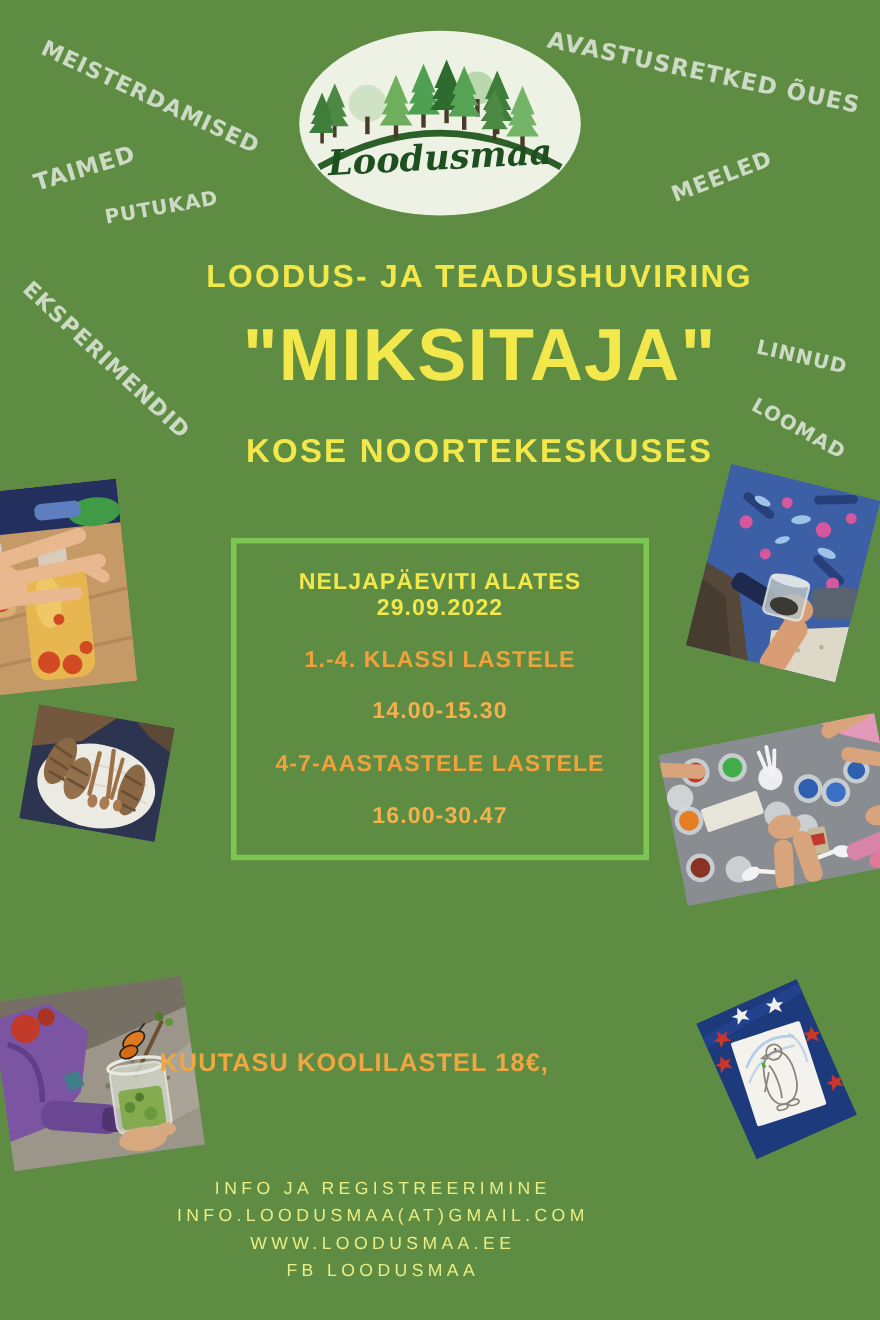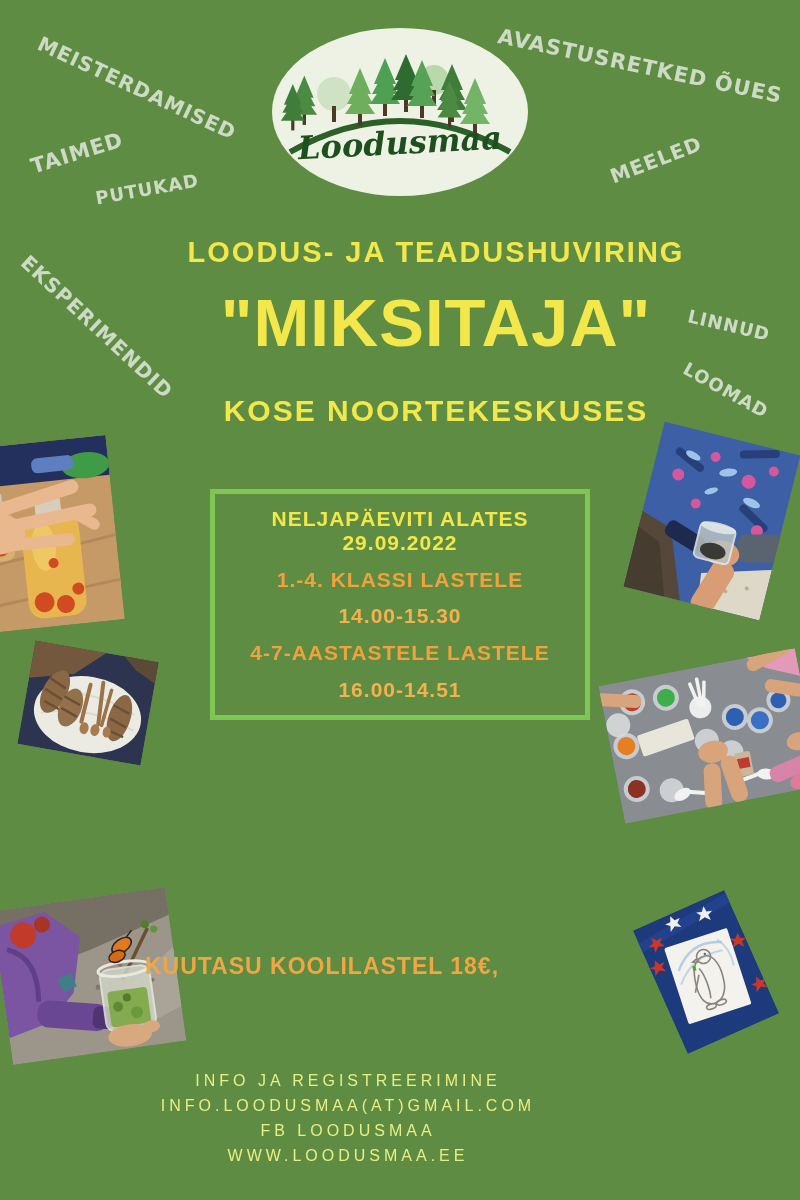--- a/index.html
+++ b/index.html
@@ -34,21 +34,21 @@
     font-family:"DejaVu Serif",serif;font-style:italic;font-weight:700;
     font-size:32px;color:#1d4f1f;transform:rotate(-3deg);
   }
   
   .headline{position:absolute;left:0;width:800px;text-align:center;color:#f2e74b;font-weight:700;padding-left:36px;}
   .h-sub{top:236px;font-size:29px;letter-spacing:2px;}
   .h-main{top:284px;font-size:67px;letter-spacing:1px;}
   .h-loc{top:394px;font-size:30px;letter-spacing:2px;}
   
   .sched{
-    position:absolute;left:210px;top:489px;width:380px;height:231px;
+    position:absolute;left:210px;top:489px;width:380px;height:293px;
     border:5px solid #7ec654;box-sizing:border-box;
     display:flex;flex-direction:column;justify-content:space-evenly;align-items:center;
     text-align:center;font-weight:700;
   }
   .sched .head{color:#f2e74b;font-size:21px;letter-spacing:1px;}
   .sched .grp{color:#f1a23c;font-size:21px;letter-spacing:1px;}
   .sched .tm{color:#f5b14e;font-size:21px;letter-spacing:1px;}
   
   .promo{position:absolute;left:0;top:802px;width:800px;text-align:center;
     color:#f2e74b;font-weight:700;font-size:29px;line-height:45px;letter-spacing:1px;}
@@ -325,28 +325,28 @@
         <rect x="38" y="58" width="3" height="5" fill="#5a9e3a"></rect>
       </g>
     </svg>
   </div>
 
   <div class="sched">
     <div class="head">NELJAPÄEVITI ALATES 29.09.2022</div>
     <div class="grp">1.-4. KLASSI LASTELE</div>
     <div class="tm">14.00-15.30</div>
     <div class="grp">4-7-AASTASTELE LASTELE</div>
-    <div class="tm">16.00-14.51</div>
+    <div class="tm">16.00-30.47</div>
   </div>
 
 
   <div class="price">
     <div>KUUTASU KOOLILASTEL 18€,</div>
   </div>
 
   <div class="footer">
     <div>INFO JA REGISTREERIMINE</div>
     <div>INFO.LOODUSMAA(AT)GMAIL.COM</div>
+    <div>WWW.LOODUSMAA.EE</div>
     <div>FB LOODUSMAA</div>
-    <div>WWW.LOODUSMAA.EE</div>
   </div>
 
 </div>
 
 </body></html>

